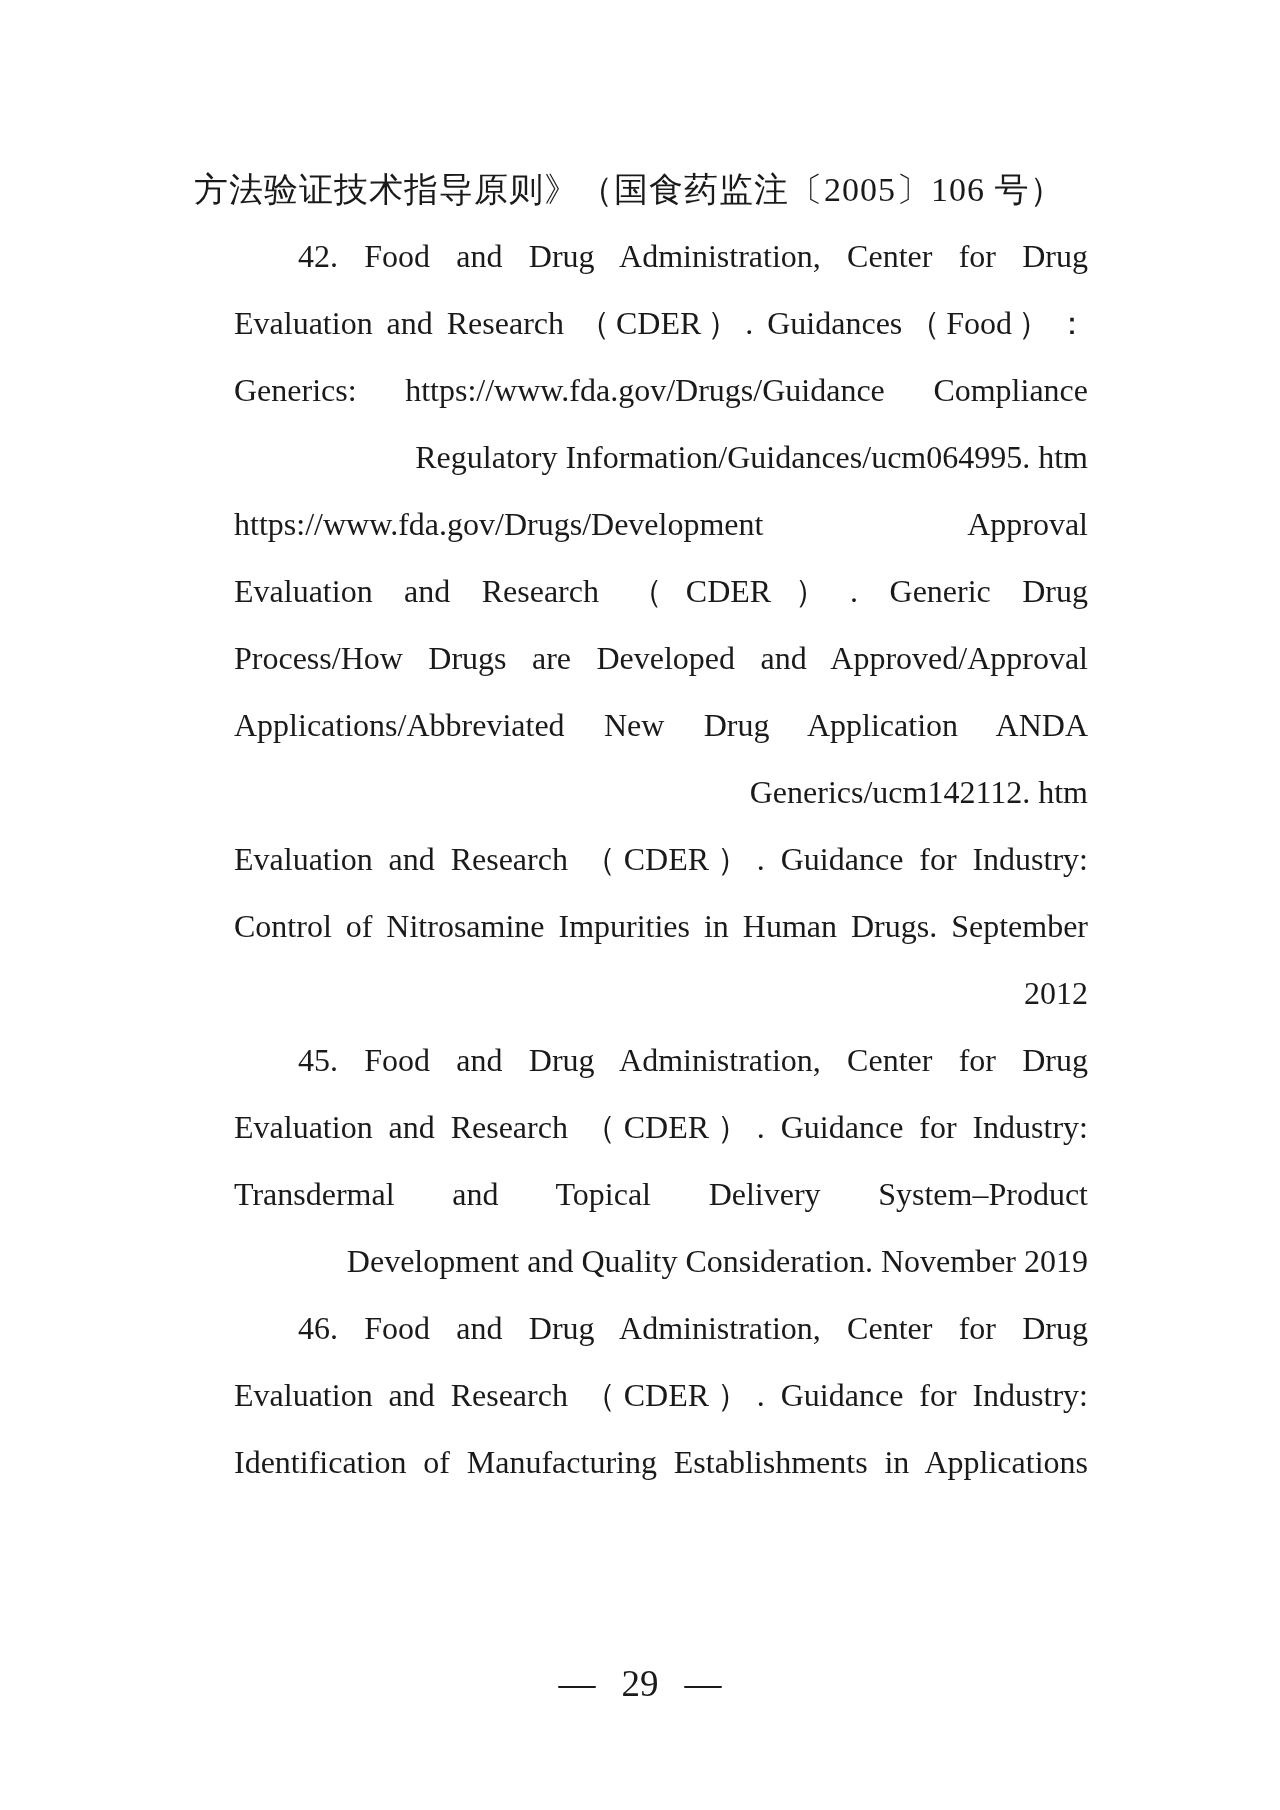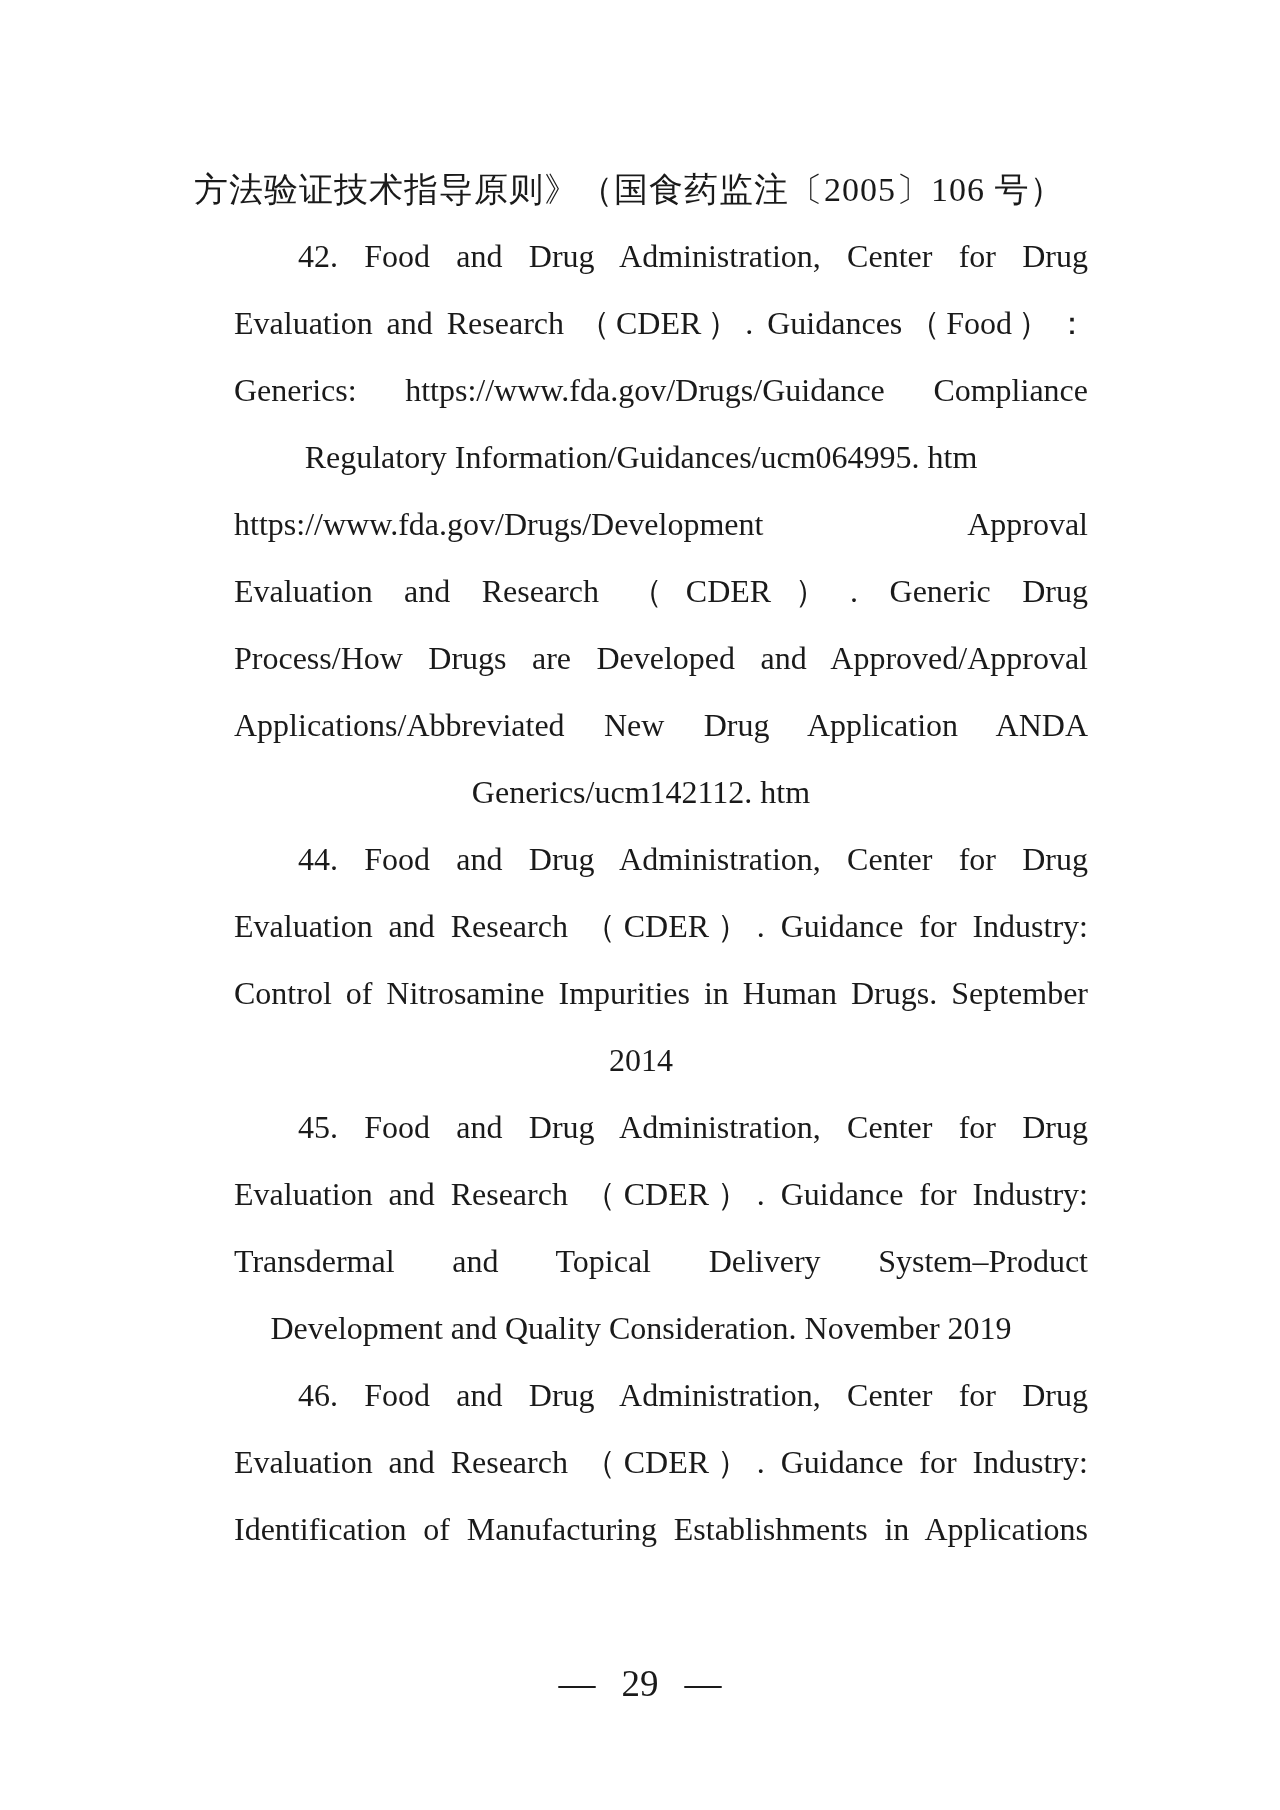--- a/index.html
+++ b/index.html
@@ -35,21 +35,21 @@
     margin-left: 40px;
   }
   .line.indent-justify {
     padding-left: 64px;
   }
   .line.cjk {
     font-size: 34px;
     letter-spacing: 1px;
   }
   .line.plain {
-    text-align: center;
+    text-align: right;
   }
   .pagefooter {
     position: absolute;
     left: 0;
     top: 1650px;
     width: 1280px;
     text-align: center;
     font-size: 37px;
     line-height: 67px;
     color: #1a1a1a;
@@ -66,24 +66,23 @@
       <div class="line cjk">方法验证技术指导原则》（国食药监注〔2005〕106 号）</div>
       <div class="line indent-justify">42. Food and Drug Administration, Center for Drug</div>
       <div class="line justify">Evaluation and Research （CDER）. Guidances（Food）：</div>
       <div class="line justify">Generics: https://www.fda.gov/Drugs/Guidance Compliance</div>
       <div class="line plain">Regulatory Information/Guidances/ucm064995. htm</div>
       <div class="line justify">https://www.fda.gov/Drugs/Development Approval</div>
       <div class="line justify">Evaluation and Research （CDER）. Generic Drug Development:</div>
       <div class="line justify">Process/How Drugs are Developed and Approved/Approval</div>
       <div class="line justify">Applications/Abbreviated New Drug Application ANDA</div>
       <div class="line plain">Generics/ucm142112. htm</div>
-      <div class="line indent-justify">44. Food and Drug Administration, Center for Drug</div>
       <div class="line justify">Evaluation and Research （CDER）. Guidance for Industry:</div>
       <div class="line justify">Control of Nitrosamine Impurities in Human Drugs. September</div>
-      <div class="line plain">2014</div>
+      <div class="line plain">2012</div>
       <div class="line indent-justify">45. Food and Drug Administration, Center for Drug</div>
       <div class="line justify">Evaluation and Research （CDER）. Guidance for Industry:</div>
       <div class="line justify">Transdermal and Topical Delivery System–Product</div>
       <div class="line plain">Development and Quality Consideration. November 2019</div>
       <div class="line indent-justify">46. Food and Drug Administration, Center for Drug</div>
       <div class="line justify">Evaluation and Research （CDER）. Guidance for Industry:</div>
       <div class="line justify">Identification of Manufacturing Establishments in Applications</div>
     </main>
   <footer class="pagefooter">
     <span class="dash">—</span><span class="pagenum">29</span><span class="dash">—</span>

